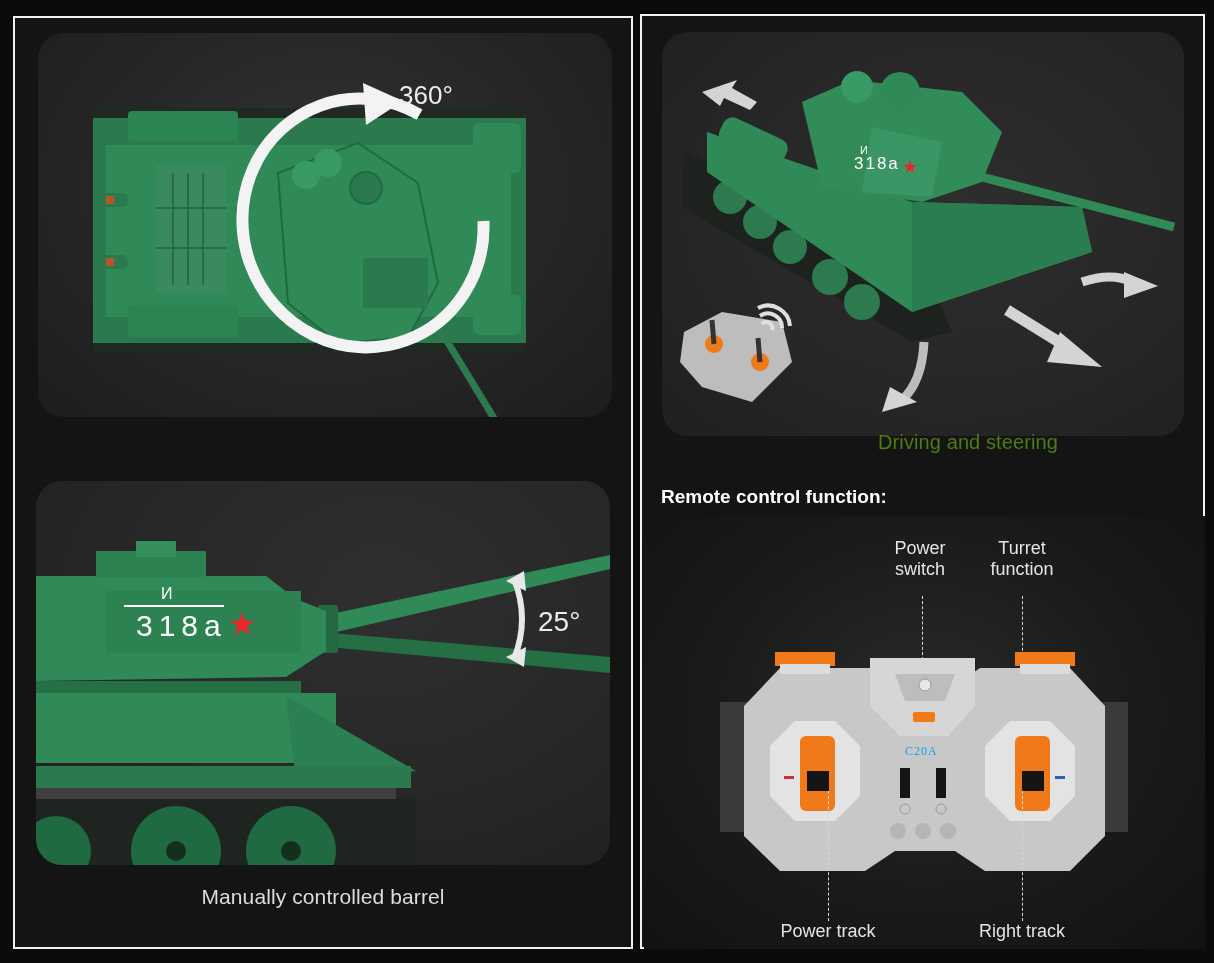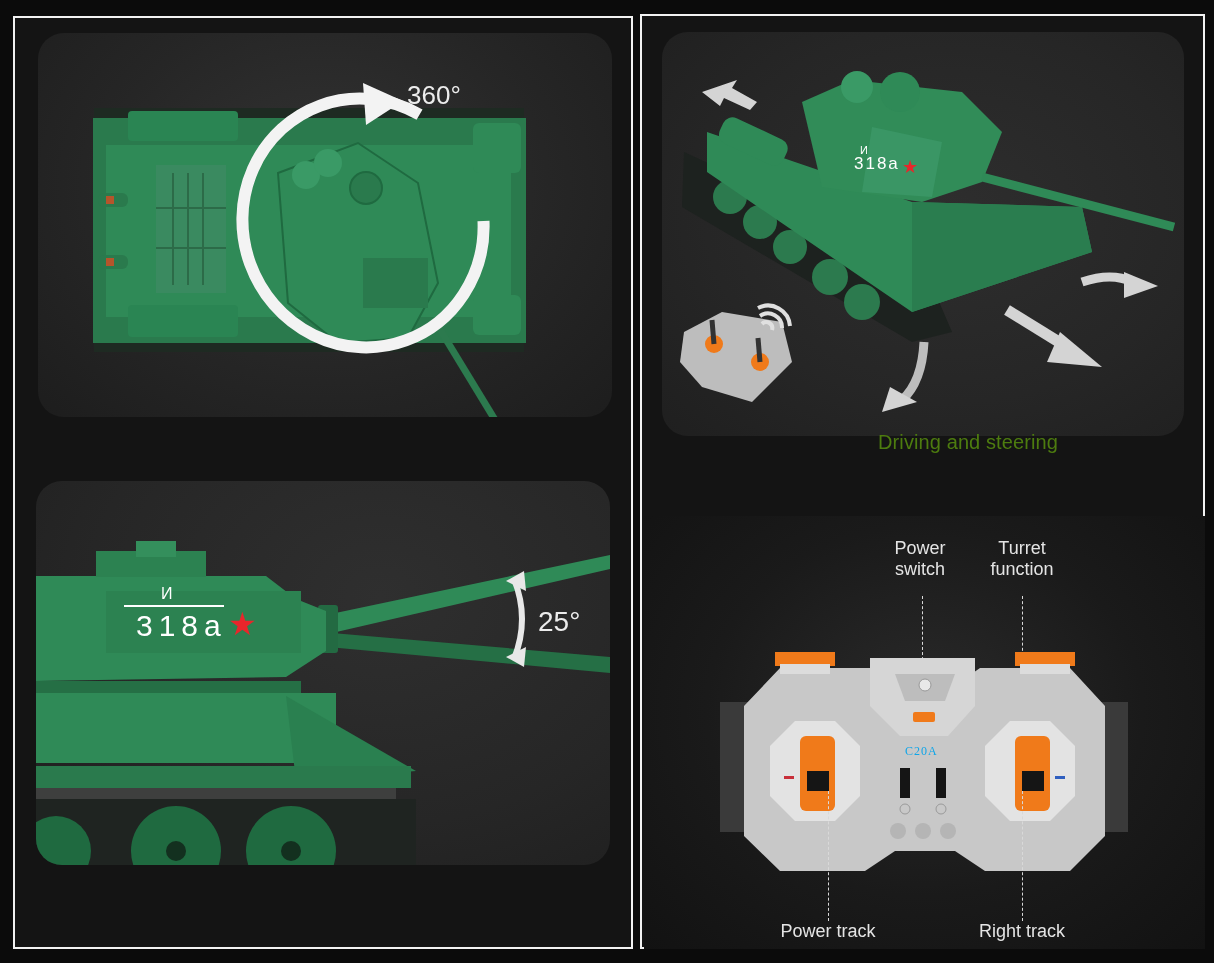--- a/index.html
+++ b/index.html
@@ -67,21 +67,21 @@
 
       <polygon points="240,140 320,110 380,150 400,250 370,305 300,310 250,270" fill="#2f8a57" stroke="#1f6a40" stroke-width="2"></polygon>
       <circle cx="268" cy="142" r="14" fill="#3a9a66"></circle>
       <circle cx="290" cy="130" r="14" fill="#3a9a66"></circle>
       <circle cx="328" cy="155" r="16" fill="#2a7a4d" stroke="#1f6a40" stroke-width="2"></circle>
       <rect x="325" y="225" width="65" height="50" fill="#2a7a4d"></rect>
 
       <ellipse cx="325" cy="190" rx="120" ry="125" fill="none" stroke="#f3f3f3" stroke-width="12" stroke-dasharray="640 140" stroke-dashoffset="-40" transform="rotate(-20 325 190)"></ellipse>
       <polygon points="325,50 365,68 328,92" fill="#f3f3f3"></polygon>
     </svg>
-    <div class="degree-label" style="left:369px; top:47px;text-align:right;">360°</div>
+    <div class="degree-label" style="left:361px; top:47px;text-align:right;">360°</div>
   </div>
 
   <div id="card-side-view" class="card">
     <svg class="tank-svg" width="574" height="384" viewBox="0 0 574 384">
 
       <polygon points="290,134 574,74 574,88 296,152" fill="#2f8a57"></polygon>
       <polygon points="296,152 574,176 574,192 292,166" fill="#256f45"></polygon>
       <rect x="282" y="124" width="20" height="48" fill="#236a42" rx="3"></rect>
 
       <polygon points="0,95 230,95 260,118 290,130 290,170 250,196 0,200" fill="#2f8a57"></polygon>
@@ -108,20 +108,21 @@
     <div style="position:absolute; left:100px; top:128px; font-size:30px; color:#fff; letter-spacing:6px;">318a</div>
     <div style="position:absolute; left:192px; top:124px; font-size:32px; color:#e8262b;">★</div>
 
     <svg style="position:absolute; left:468px; top:88px;" width="36" height="100" viewBox="0 0 36 100">
       <path d="M10 10 Q26 50 10 90" fill="none" stroke="#e8e8e8" stroke-width="6"></path>
       <polygon points="2,12 20,2 22,22" fill="#e8e8e8"></polygon>
       <polygon points="2,88 22,78 20,98" fill="#e8e8e8"></polygon>
     </svg>
     <div class="degree-label" style="left:502px; top:125px; font-size:28px;">25°</div>
   </div>
+  <div class="caption" style="left:0; width:616px; top:867px;">Manually controlled barrel</div>
 </div>
 
 <div id="frame-right" class="frame">
 
   <div id="card-drive" class="card">
     <svg class="tank-svg" width="522" height="404" viewBox="0 0 522 404">
 
       <polygon points="22,120 260,230 290,300 250,310 20,175" fill="#1d221f"></polygon>
 
       <circle cx="68" cy="165" r="17" fill="#2c7a4e"></circle>
@@ -162,20 +163,21 @@
       <path d="M8 30 A6 6 0 0 1 18 36" fill="none" stroke="#e0e0e0" stroke-width="4"></path>
     </svg>
 
     <div style="position:absolute; left:198px; top:112px; font-size:11px; color:#fff;">И</div>
     <div style="position:absolute; left:192px; top:122px; font-size:17px; color:#fff; letter-spacing:2px;">318a</div>
     <div style="position:absolute; left:240px; top:124px; font-size:18px; color:#e8262b;">★</div>
   </div>
   <div class="caption" style="left:0; width:652px; top:415px; font-size:20px; color:#4d7c0f;">Driving and steering</div>
 
   <div id="rc-bg"></div>
+  <div id="rc-title">Remote control function:</div>
 
   <div class="rc-label" style="left:242px; top:522px; width:72px;">
     <div>Power</div>
     <div>switch</div>
   </div>
   <div class="rc-label" style="left:335px; top:522px; width:90px;">
     <div>Turret</div>
     <div>function</div>
   </div>
   <div class="dash" style="left:280px; top:580px; height:110px;"></div>

